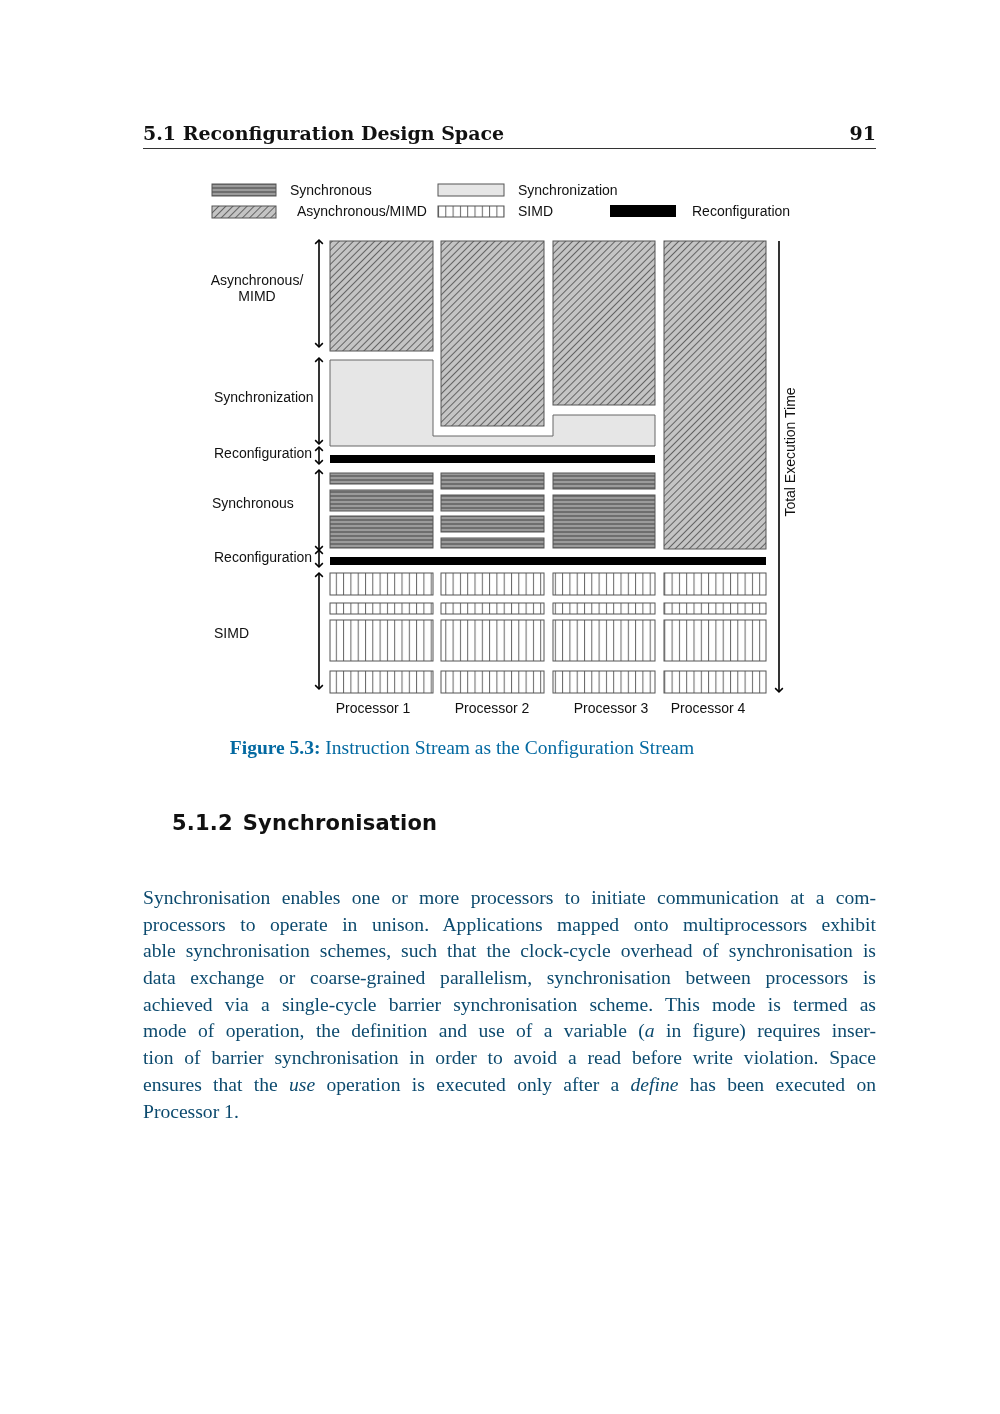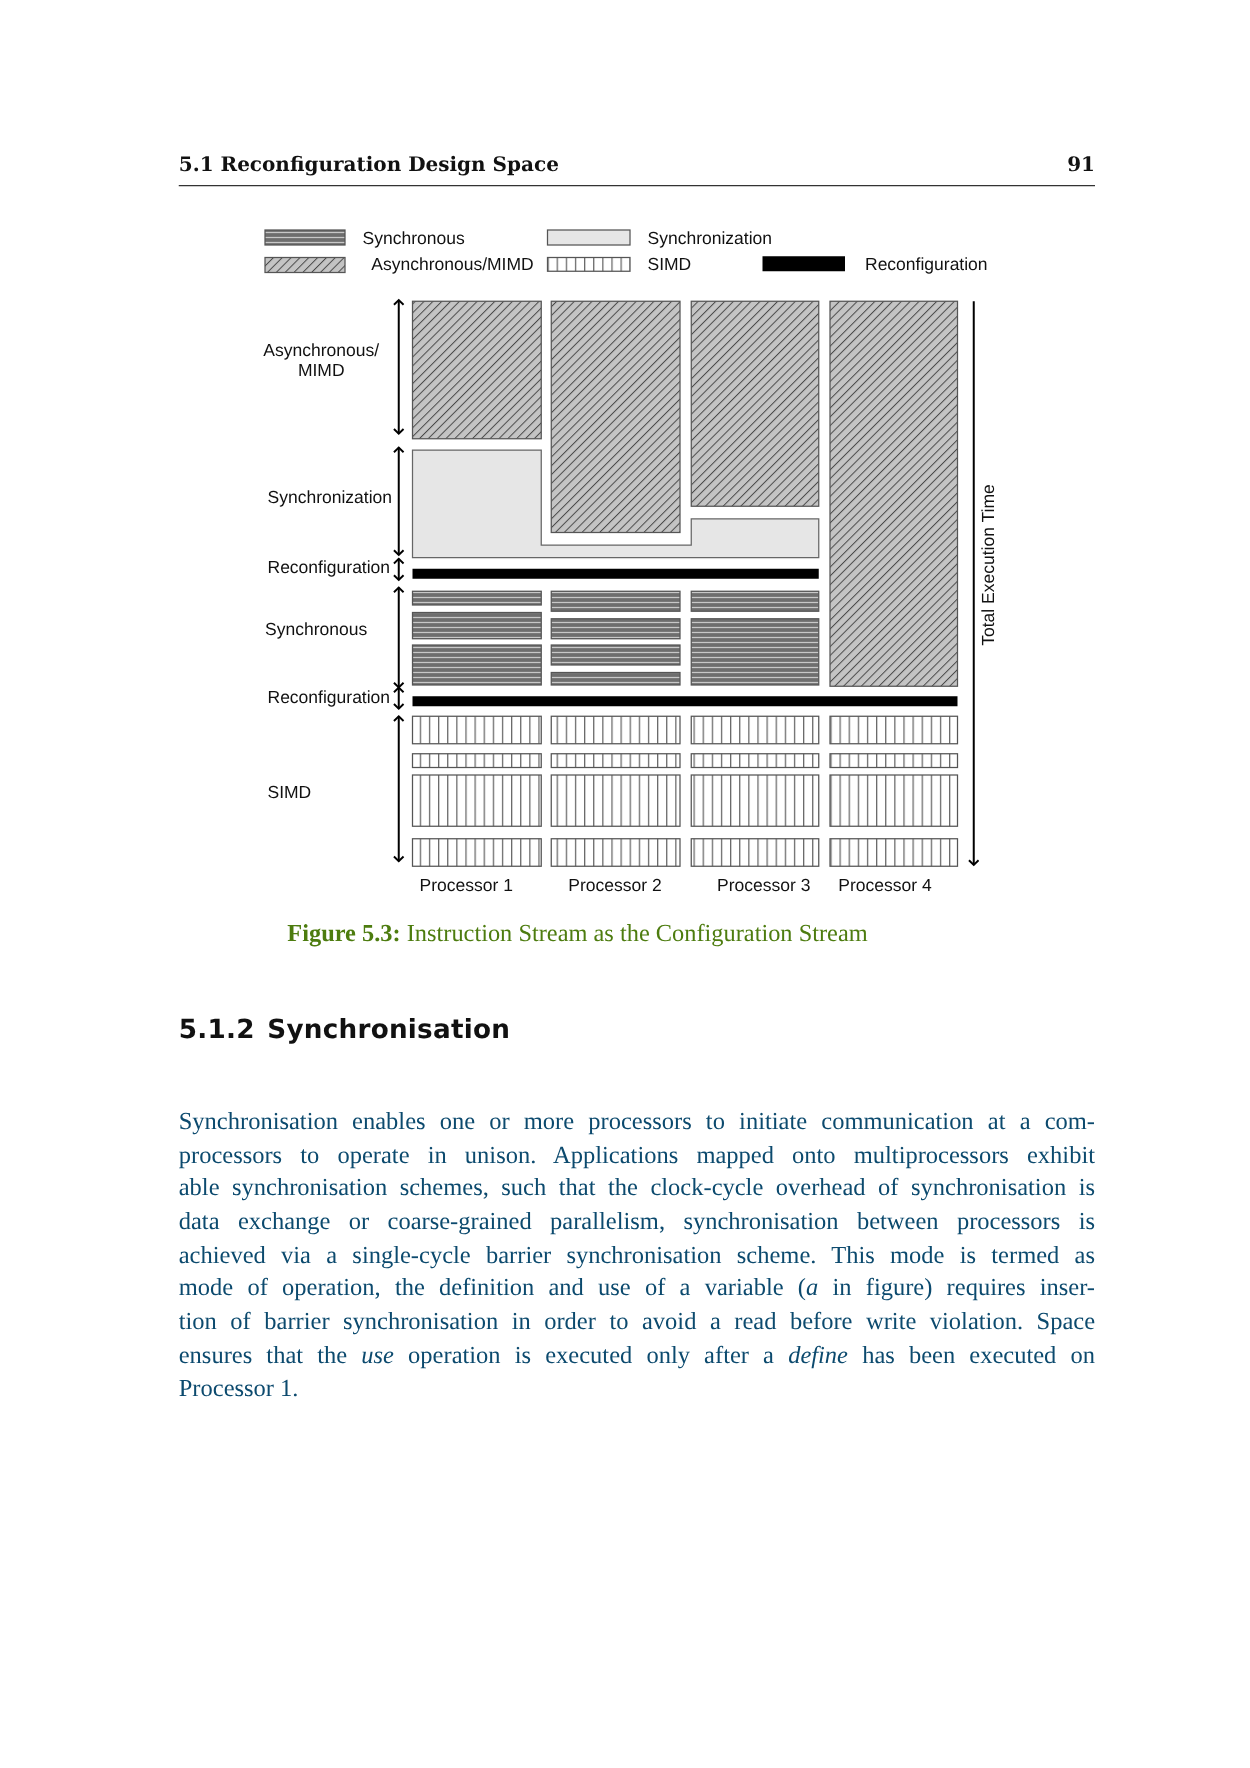--- a/index.html
+++ b/index.html
@@ -2,37 +2,37 @@
 <html><head>
 <meta charset="utf-8">
 <style>
   html, body { margin: 0; padding: 0; background: #ffffff; }
   body { width: 1000px; height: 1414px; position: relative; overflow: hidden; }
   .page { position: absolute; left: 0; top: 0; width: 1000px; height: 1414px; }
   .running-head {
     position: absolute; left: 143px; top: 120px; width: 733px; height: 28px;
     border-bottom: 1px solid #333;
     font-family: "DejaVu Serif", "Liberation Serif", serif; font-weight: bold;
-    font-size: 16px; color: #111;
+    font-size: 19px; color: #111;
   }
   .running-head .title { position: absolute; left: 0; top: 2px; }
   .running-head .num { position: absolute; right: 0; top: 2px; }
   .figure { position: absolute; left: 0; top: 0; width: 1000px; height: 730px; }
   .figure svg { position: absolute; left: 0; top: 0; }
   .caption {
     position: absolute; left: 0; width: 924px; top: 737px; text-align: center;
-    font-family: "Liberation Serif", "DejaVu Serif", serif; font-size: 19.5px; color: #4d7c0f;
+    font-family: "Liberation Serif", "DejaVu Serif", serif; font-size: 19.5px; color: #0369a1;
   }
   .caption .lbl { font-weight: bold; }
   .section-heading {
     position: absolute; left: 143px; top: 811px;
     font-family: "DejaVu Sans", "Liberation Sans", sans-serif; font-weight: bold;
     font-size: 21px; color: #111; letter-spacing: 0.2px;
   }
-  .section-heading .secnum { margin-right: 10px; }
+  .section-heading .secnum { margin-right: 10px; margin-left: 29px; }
   .body-text {
     position: absolute; left: 143px; top: 885px; width: 733px;
     font-family: "Liberation Serif", "DejaVu Serif", serif; font-size: 19.6px;
     line-height: 26.7px; color: #0c4a6e; text-align: justify;
   }
   .body-text .line { display: block; text-align: justify; text-align-last: justify; white-space: nowrap; height: 26.7px; }
   .body-text .line.last { text-align-last: left; }
   .body-text em { font-style: italic; }
 </style>
 </head>

